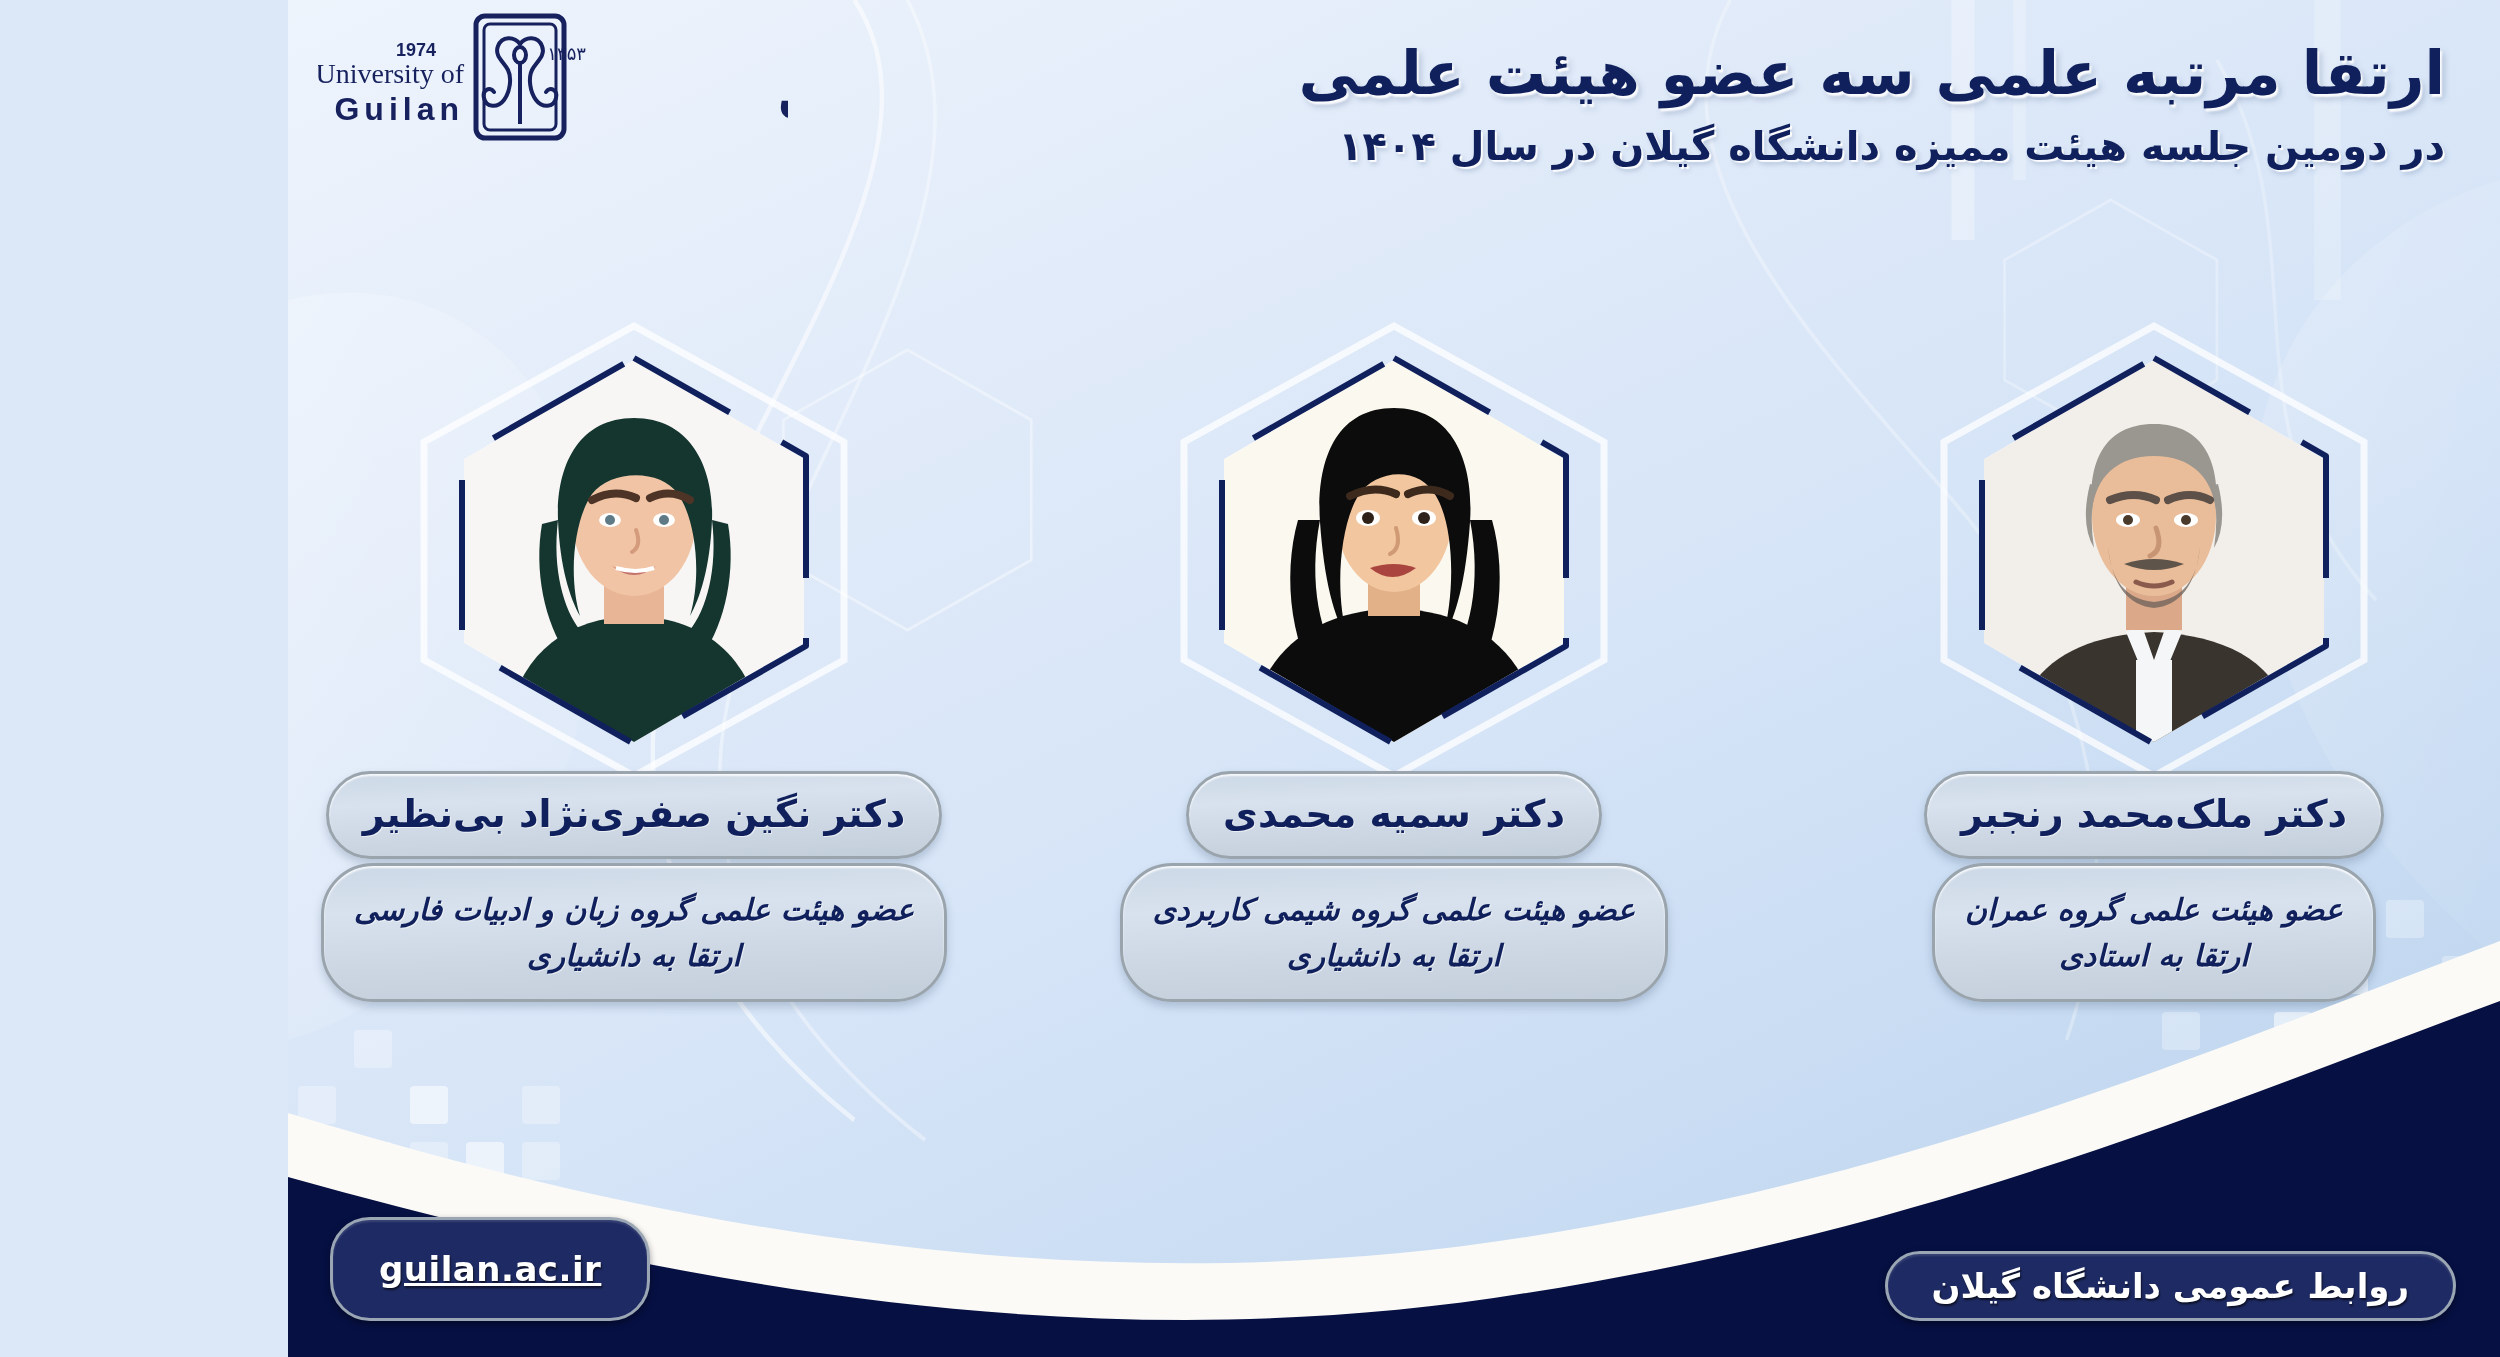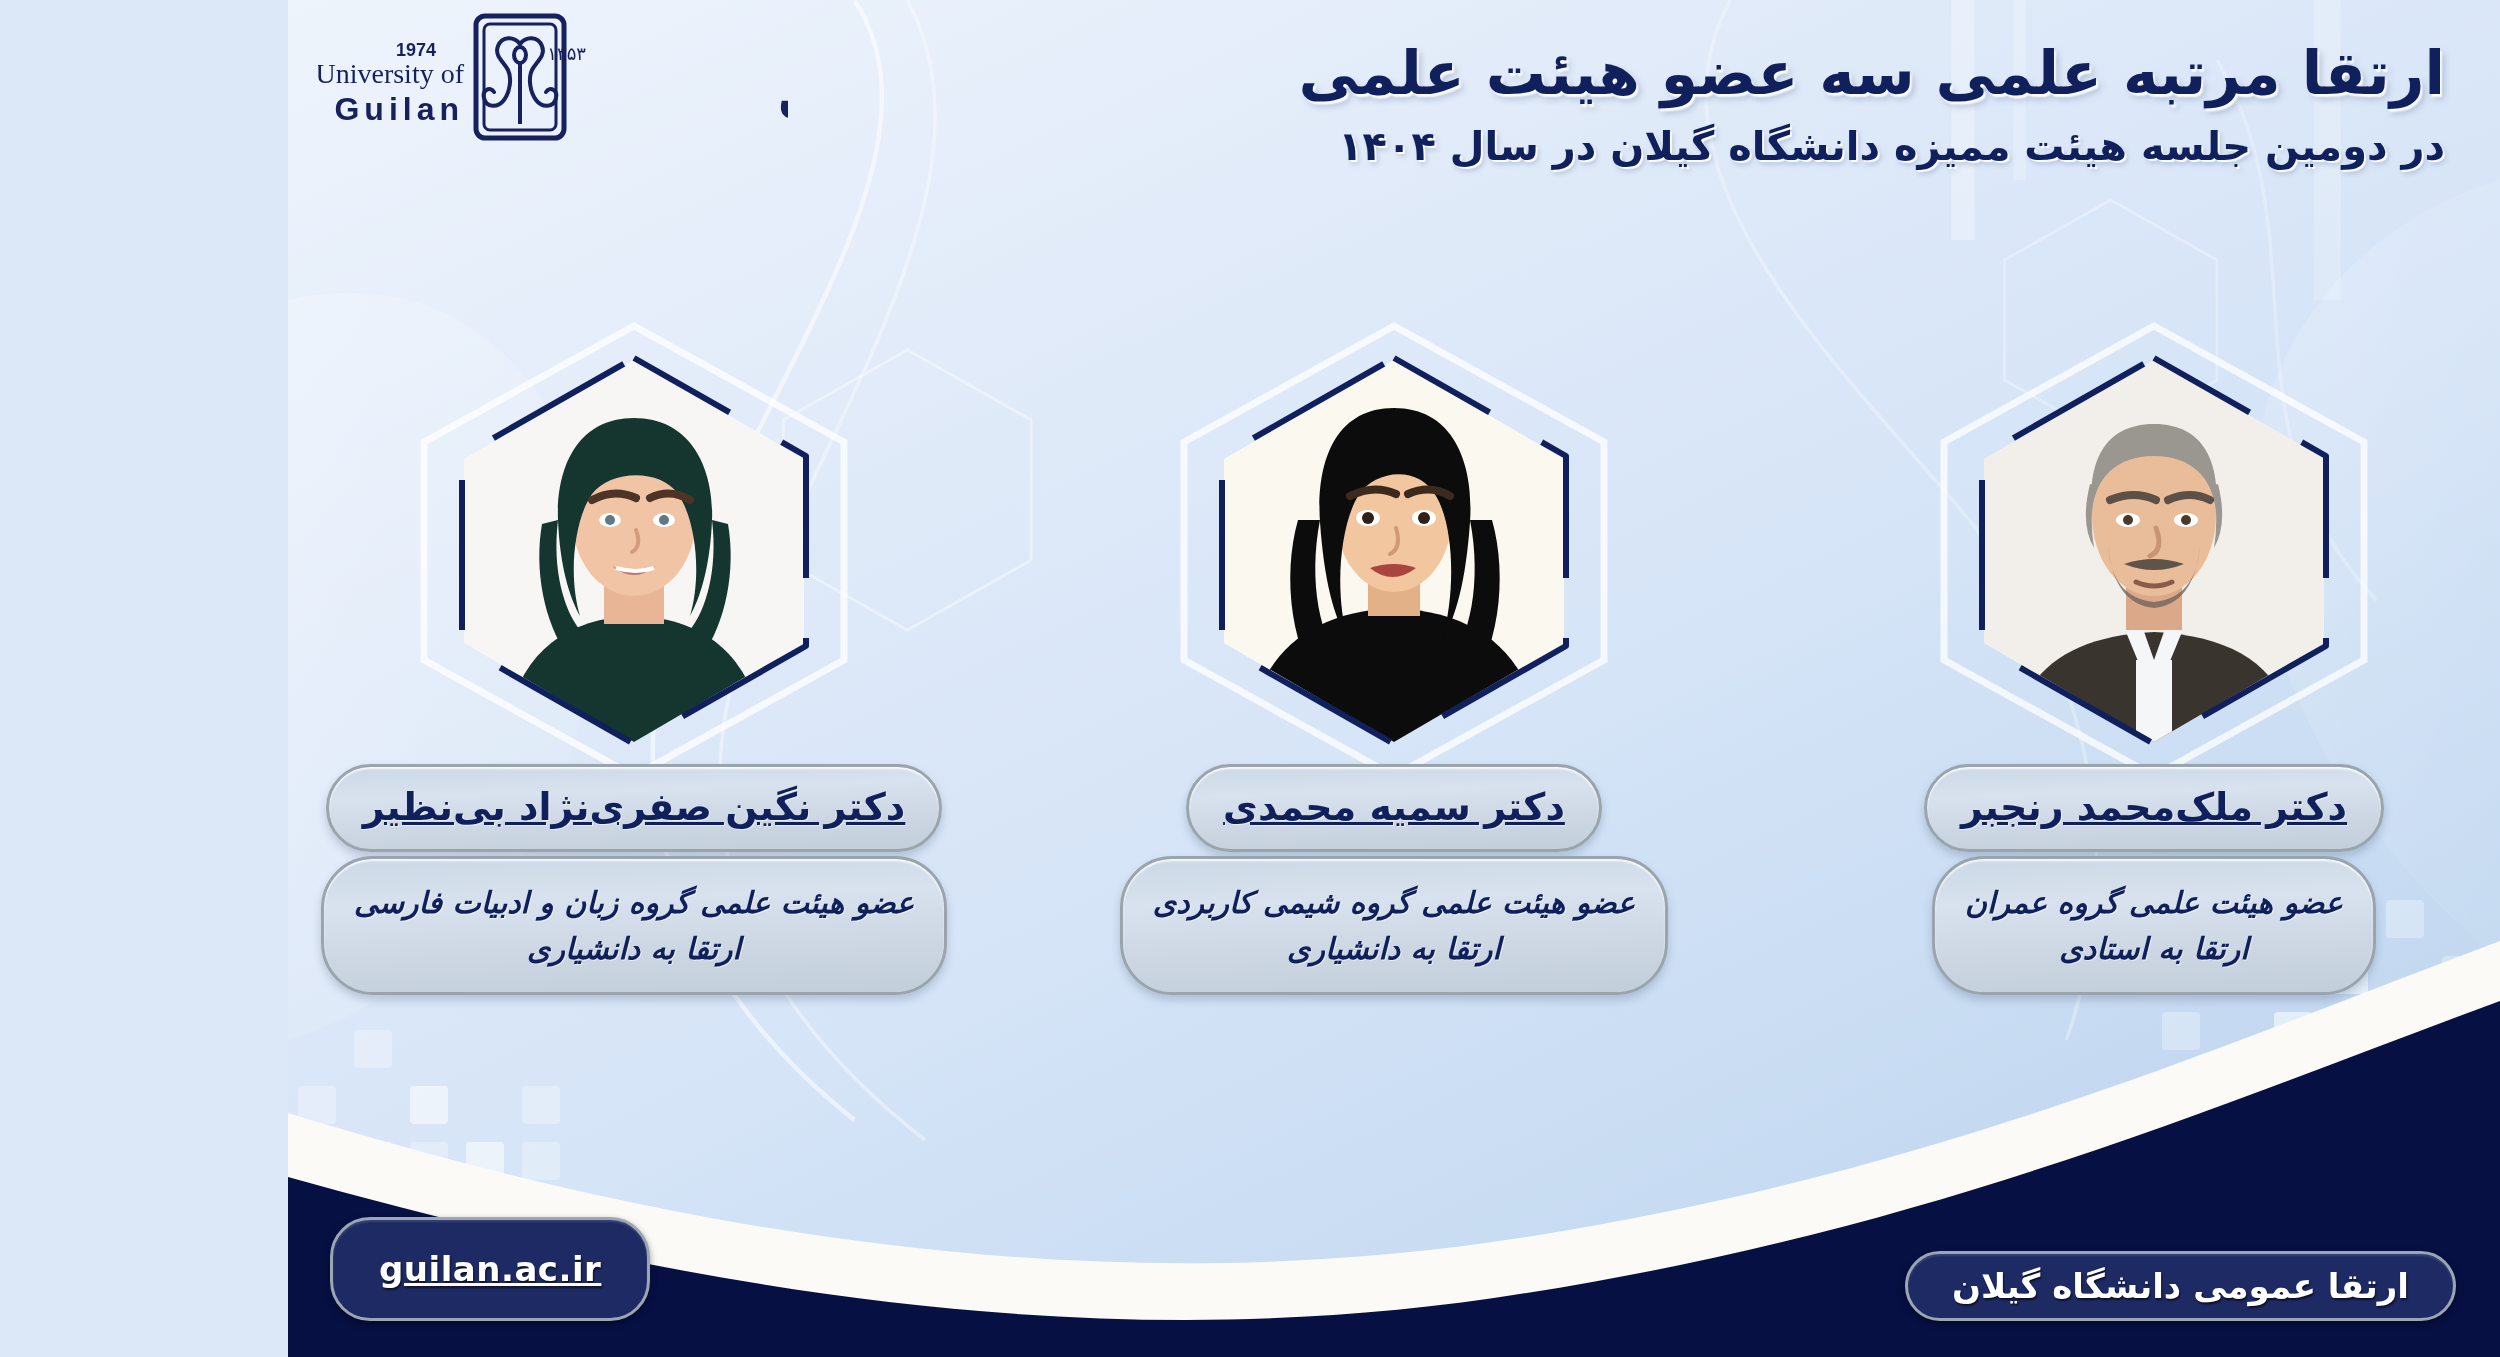--- a/index.html
+++ b/index.html
@@ -72,21 +72,21 @@
     position:relative;
     border-radius:46px;
     background:linear-gradient(178deg,#ccd8e6 0%,#d8e2ee 32%,#ccd7e3 66%,#c3cedb 100%);
     border:3px solid #9aa4ad;
     box-shadow:0 5px 9px rgba(80,100,130,.28), inset 0 2px 2px rgba(255,255,255,.85);
     color:#10205c;font-weight:bold;text-align:center;
     display:flex;align-items:center;justify-content:center;
     text-shadow:1px 1px 0 rgba(255,255,255,.55);
   }
   .plate-name{
-    margin-top:22px;min-height:70px;padding:6px 34px;font-size:38px;line-height:1.25;white-space:nowrap;text-decoration:underline;
+    margin-top:29px;min-height:70px;padding:6px 34px;font-size:38px;line-height:1.25;white-space:nowrap;
   }
   .plate-role{
     margin-top:4px;padding:21px 30px;font-size:30px;line-height:1.52;
     display:block;border-radius:52px;font-style:italic;
   }
   .plate-role .r1,.plate-role .r2{display:block;white-space:nowrap;}
 
   
   .wave{position:absolute;left:0;right:0;bottom:0;height:480px;pointer-events:none;}
   .wave svg{width:100%;height:100%;display:block;}
@@ -394,16 +394,16 @@
       <path d="M0,236 C420,350 900,430 1400,360 C1860,296 2180,170 2500,64 L2500,480 L0,480 Z" fill="#fbfaf7"></path>
       <path d="M0,300 C420,404 900,488 1400,416 C1860,352 2180,228 2500,124 L2500,480 L0,480 Z" fill="#061043"></path>
     </svg>
   </div>
 
   <a class="footer-badge" id="site-badge" href="#">
     <span>guilan.ac.ir</span>
   </a>
 
   <div class="footer-badge" id="pr-badge">
-    <span>ارتقا عمومی دانشگاه گیلان</span>
+    <span>روابط عمومی دانشگاه گیلان</span>
   </div>
 
 </div>
 
 </body></html>

